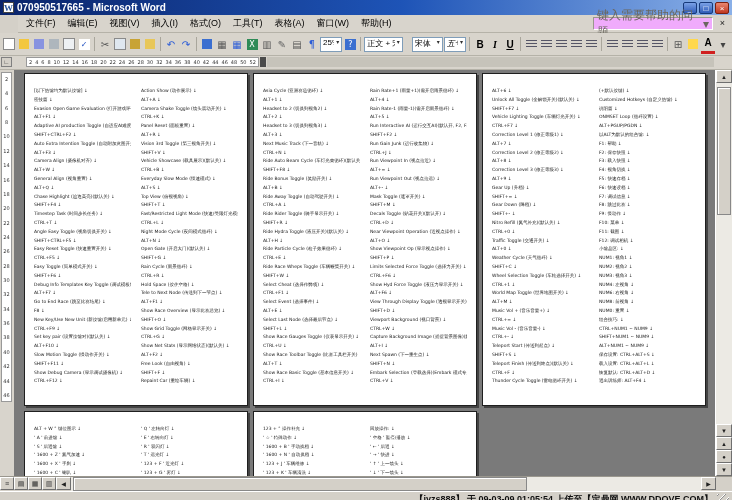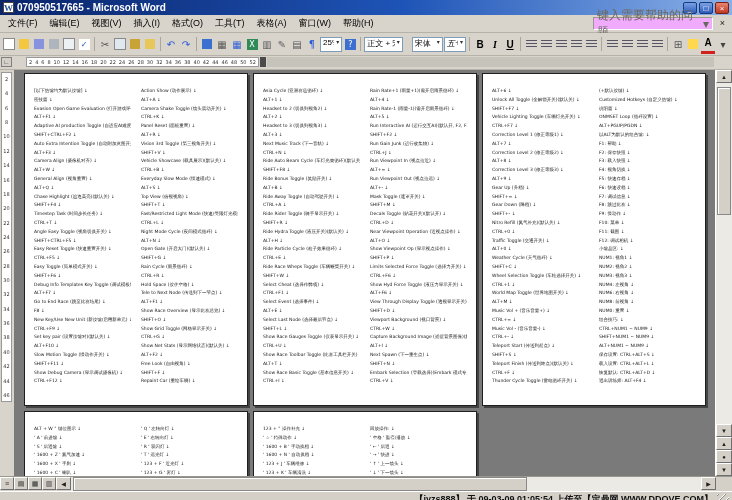--- a/index.html
+++ b/index.html
@@ -12,21 +12,21 @@
             display:flex;align-items:center;padding:0 3px;flex:0 0 auto;}
   .app-icon{width:11px;height:11px;background:#fff;color:#2b579a;font:bold 9px/11px "Liberation Serif",serif;
             text-align:center;margin-right:3px;border:1px solid #444;box-sizing:border-box;}
   .title-text{color:#fff;font-size:10px;font-weight:bold;flex:1;white-space:nowrap;overflow:hidden;}
   .cap{width:14px;height:12px;font-size:8px;line-height:11px;text-align:center;color:#fff;margin-left:2px;
        background:linear-gradient(#7aa1e6,#2f5bb7);border:1px solid #173a7a;border-radius:2px;box-sizing:border-box;}
   .cap.close{background:linear-gradient(#e98771,#bf3620);border-color:#7a1f10;}
 
   
   .menubar{height:17px;background:#d8d4cc;border-bottom:1px solid #b5b2a8;display:flex;align-items:center;
-           font-size:9px;color:#000;padding-left:2px;flex:0 0 auto;}
+           font-size:9px;color:#000;padding-left:2px;flex:0 0 auto;margin-left:18px;}
   .menu-item{padding:1px 6px;white-space:nowrap;}
   .help-box{margin-left:auto;width:120px;height:13px;background:#f0abfc;border:1px solid #9a978e;
             border-right-color:#fff;border-bottom-color:#fff;display:flex;align-items:center;
             font-size:12px;color:#6a675e;padding:0 3px;justify-content:space-between;box-sizing:border-box;}
   .menu-close{width:13px;height:13px;text-align:center;font-size:9px;line-height:13px;color:#222;margin:0 3px;}
 
   
   .toolbar{height:22px;background:#d8d4cc;border-bottom:1px solid #b5b2a8;display:flex;align-items:center;
            padding:0 2px;gap:1px;overflow:hidden;flex:0 0 auto;}
   .tbn{width:14px;height:17px;display:flex;align-items:center;justify-content:center;flex:0 0 auto;}

